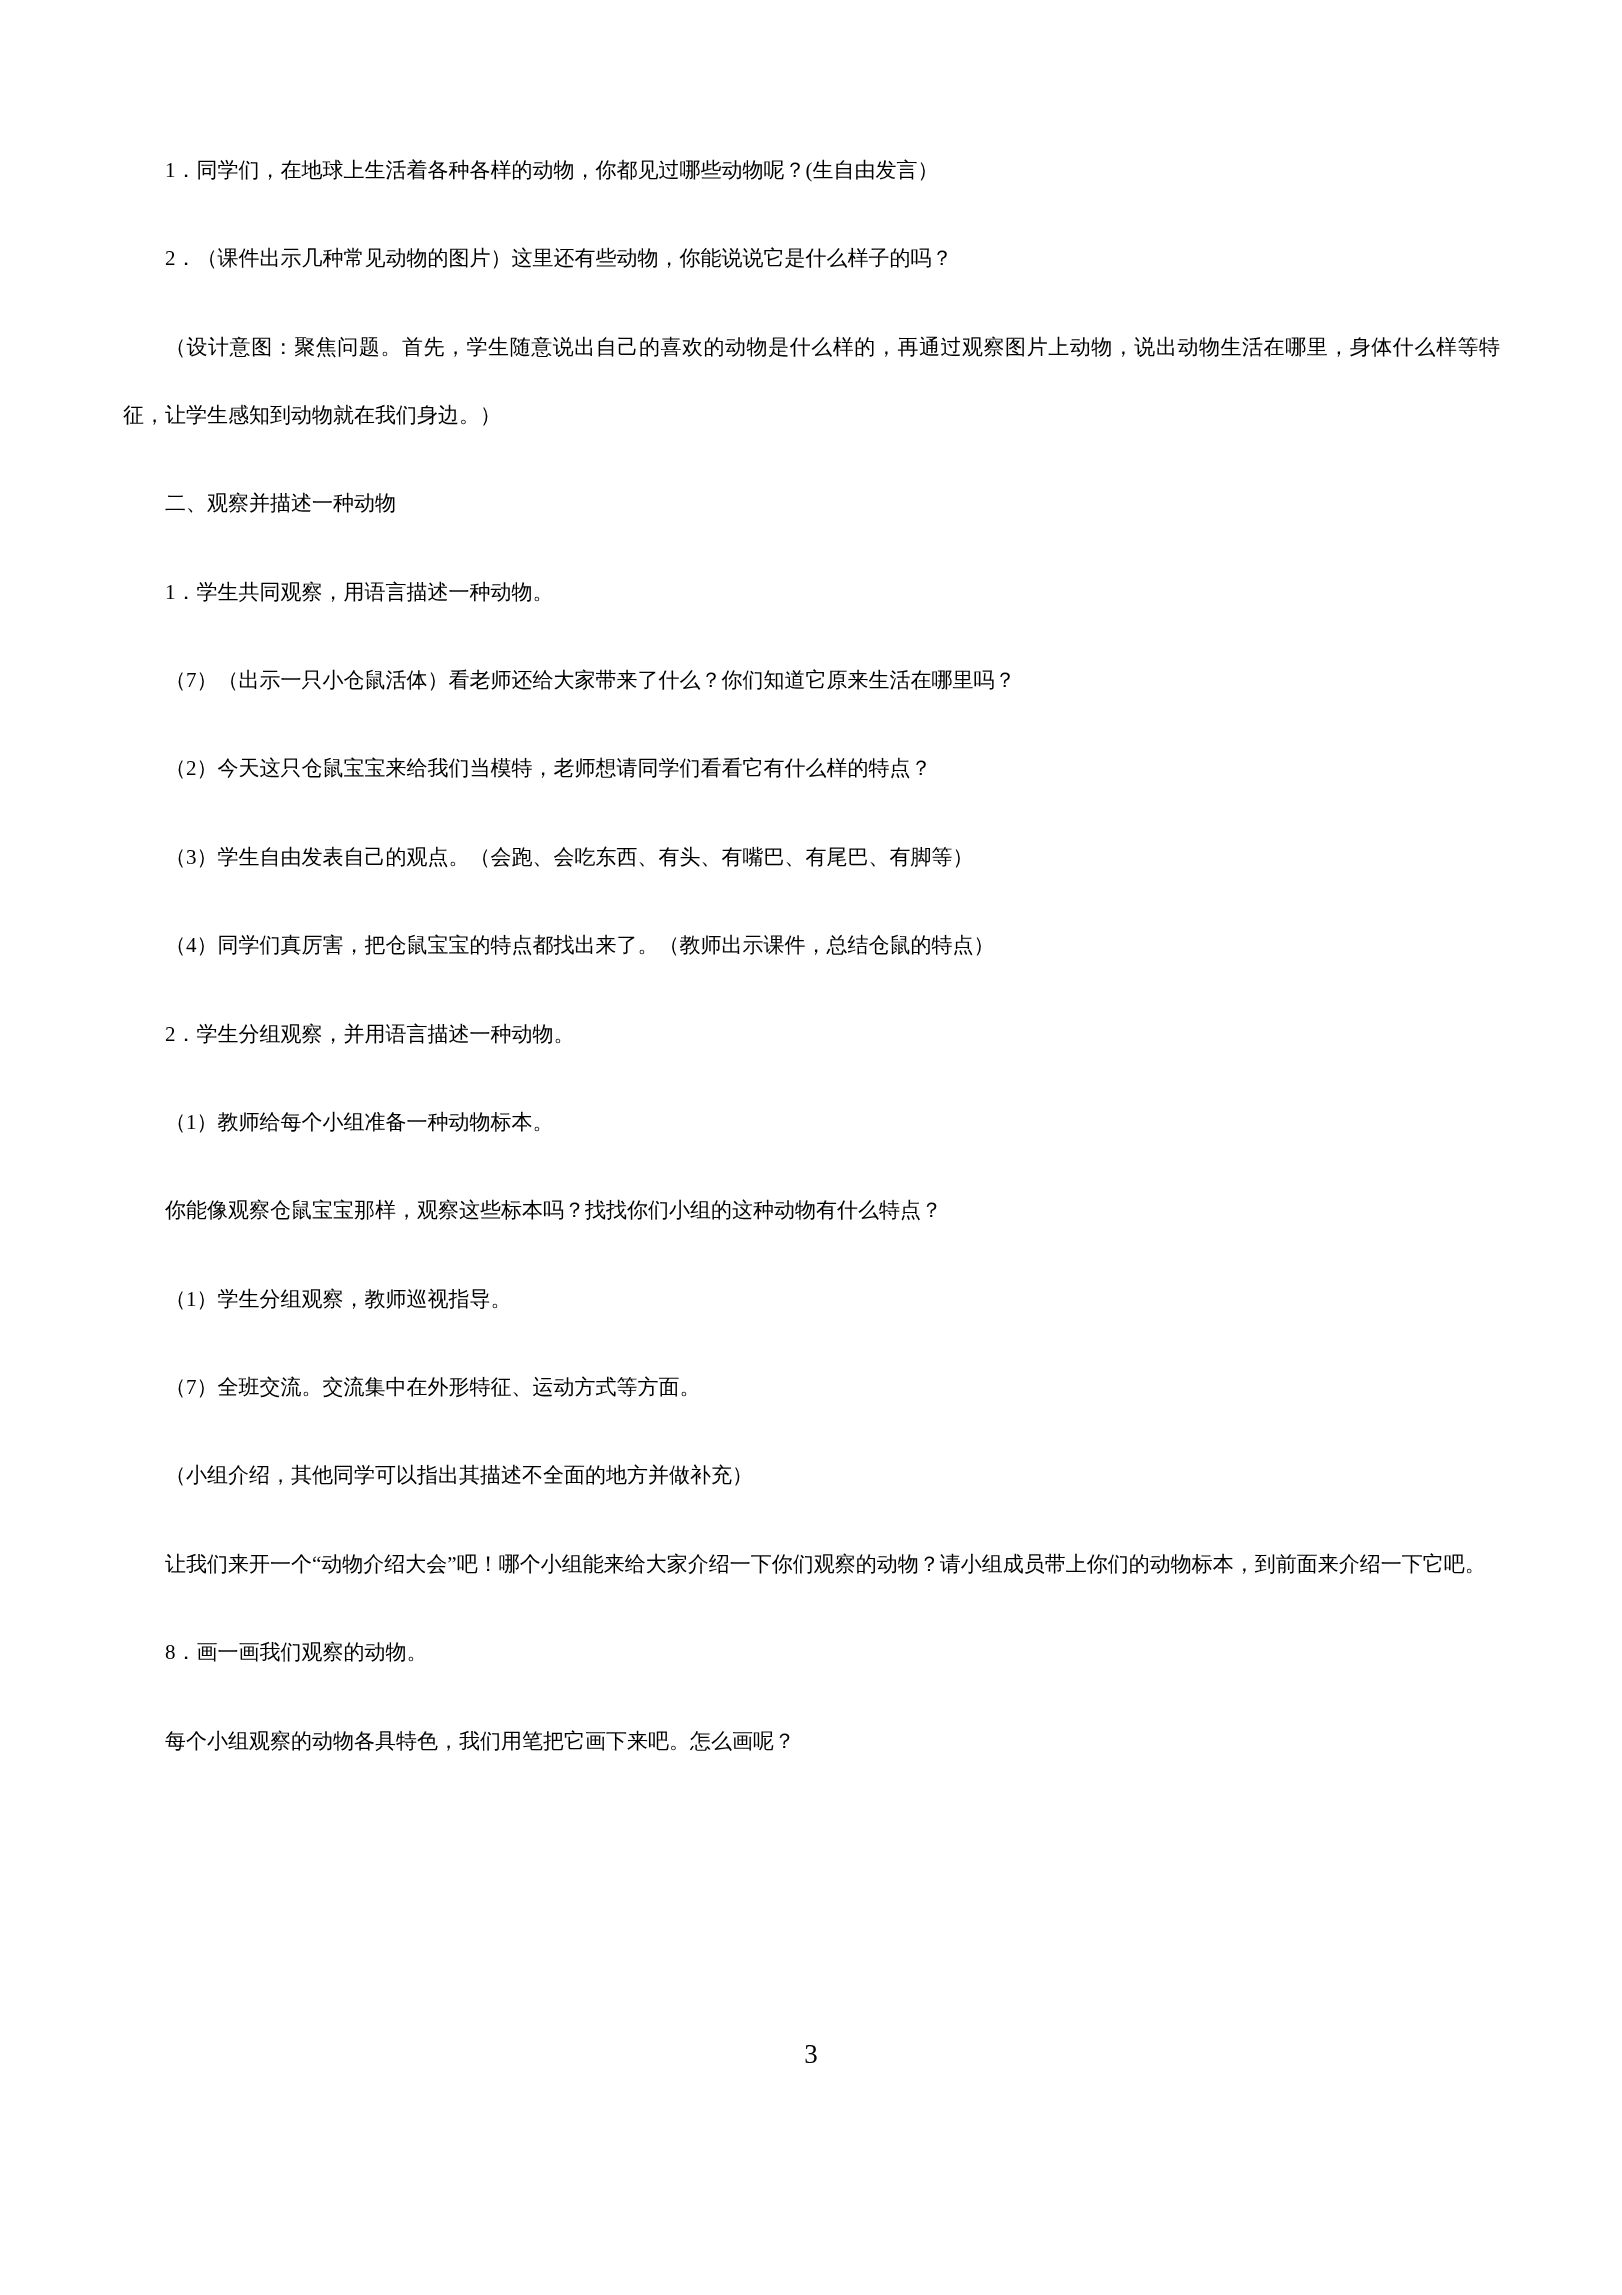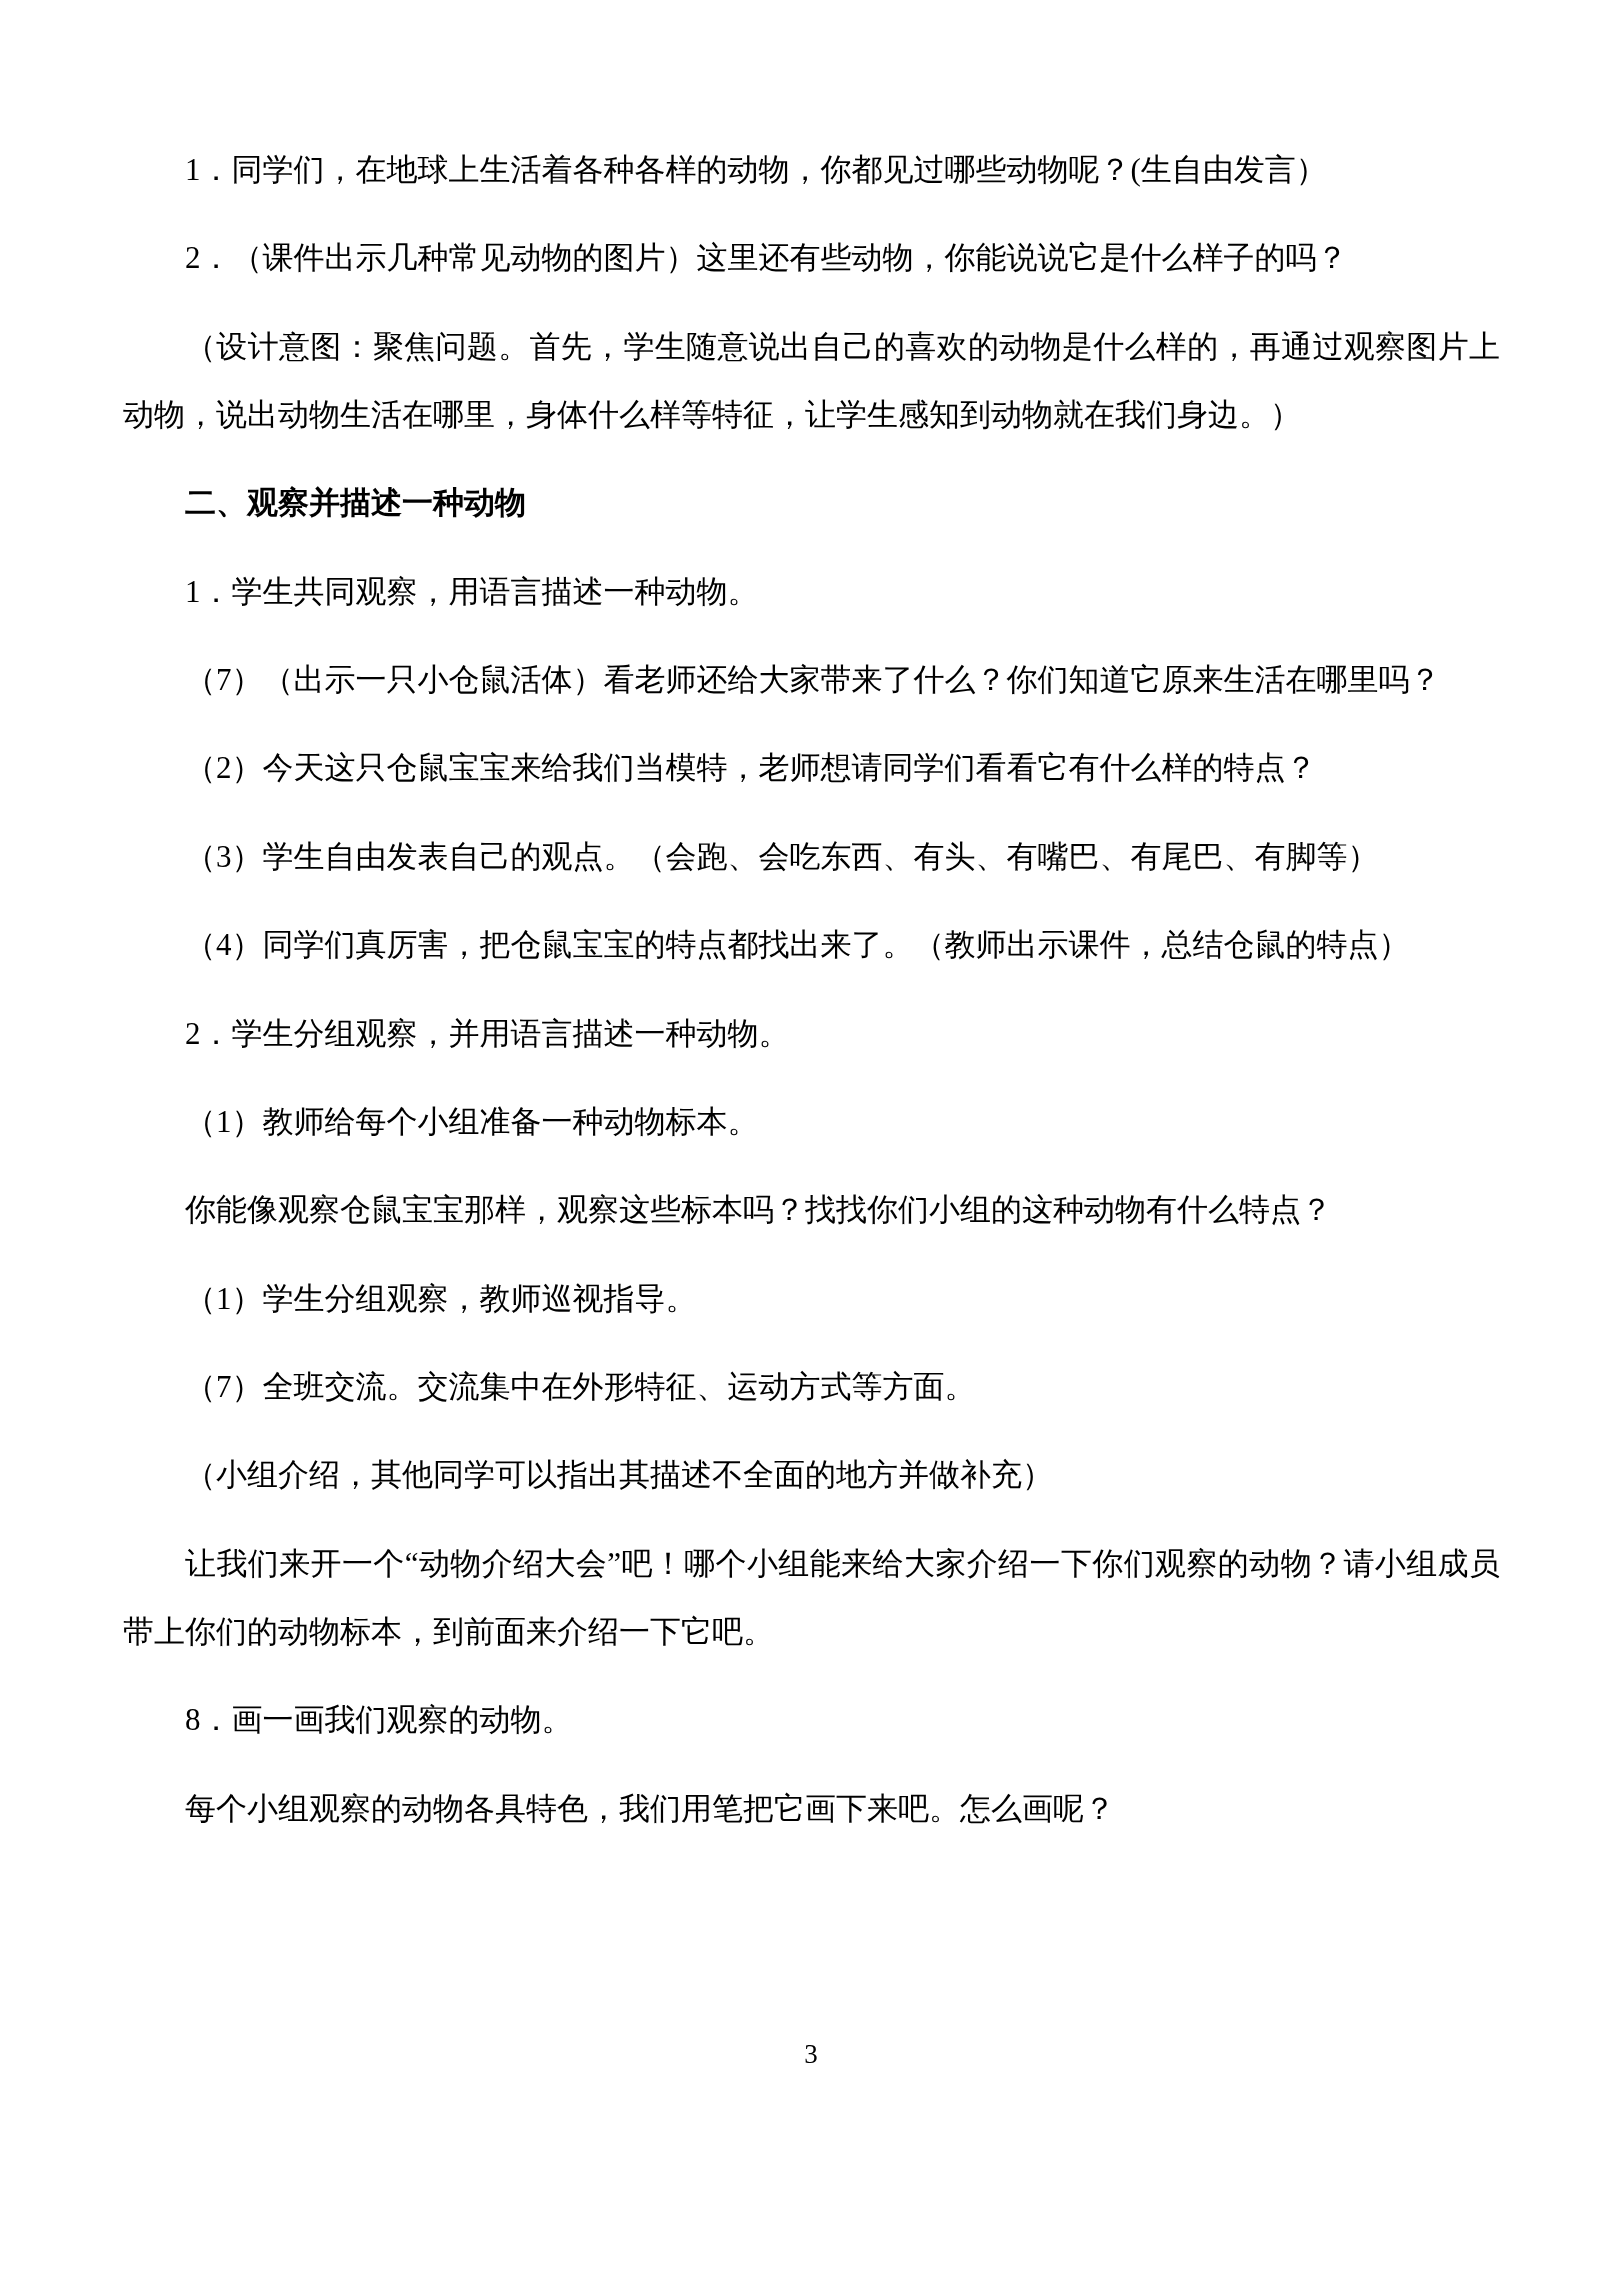--- a/index.html
+++ b/index.html
@@ -15,32 +15,32 @@
     color: #000000;
     overflow: hidden;
   }
   .doc-body {
     position: absolute;
     top: 136px;
     left: 123px;
     width: 1377px;
   }
   .para {
-    font-size: 31px;
+    font-size: 21px;
     line-height: 68px;
     margin: 0 0 20.4px 0;
     text-align: justify;
     text-indent: 2em;
     word-break: break-all;
   }
   .para.sub-indent {
     text-indent: 3.5em;
   }
   .para.heading {
-    font-weight: bold;
+    font-weight: normal;
   }
   .page-footer {
     position: absolute;
     top: 2034px;
     left: 0;
     width: 100%;
     text-align: center;
     font-size: 27px;
     line-height: 41px;
     color: #000000;

